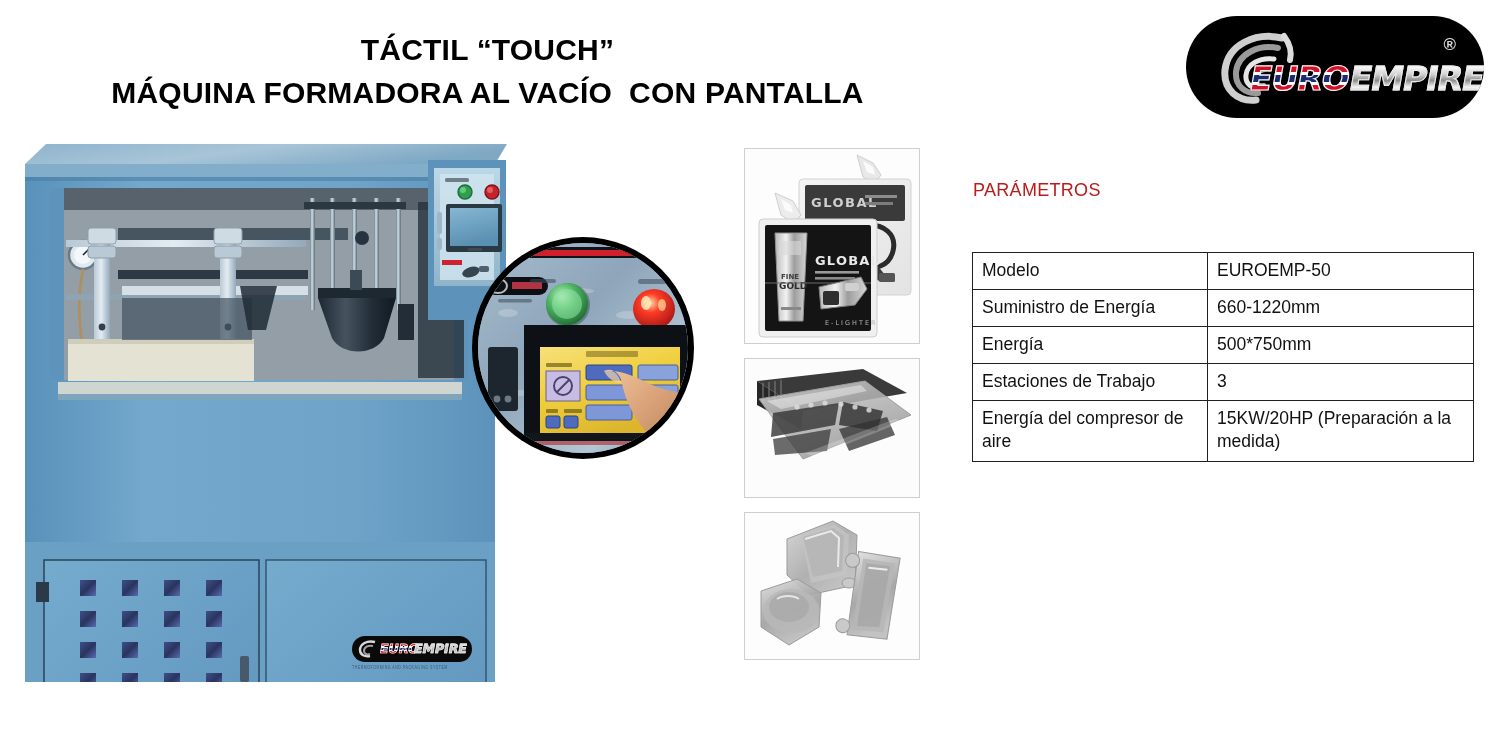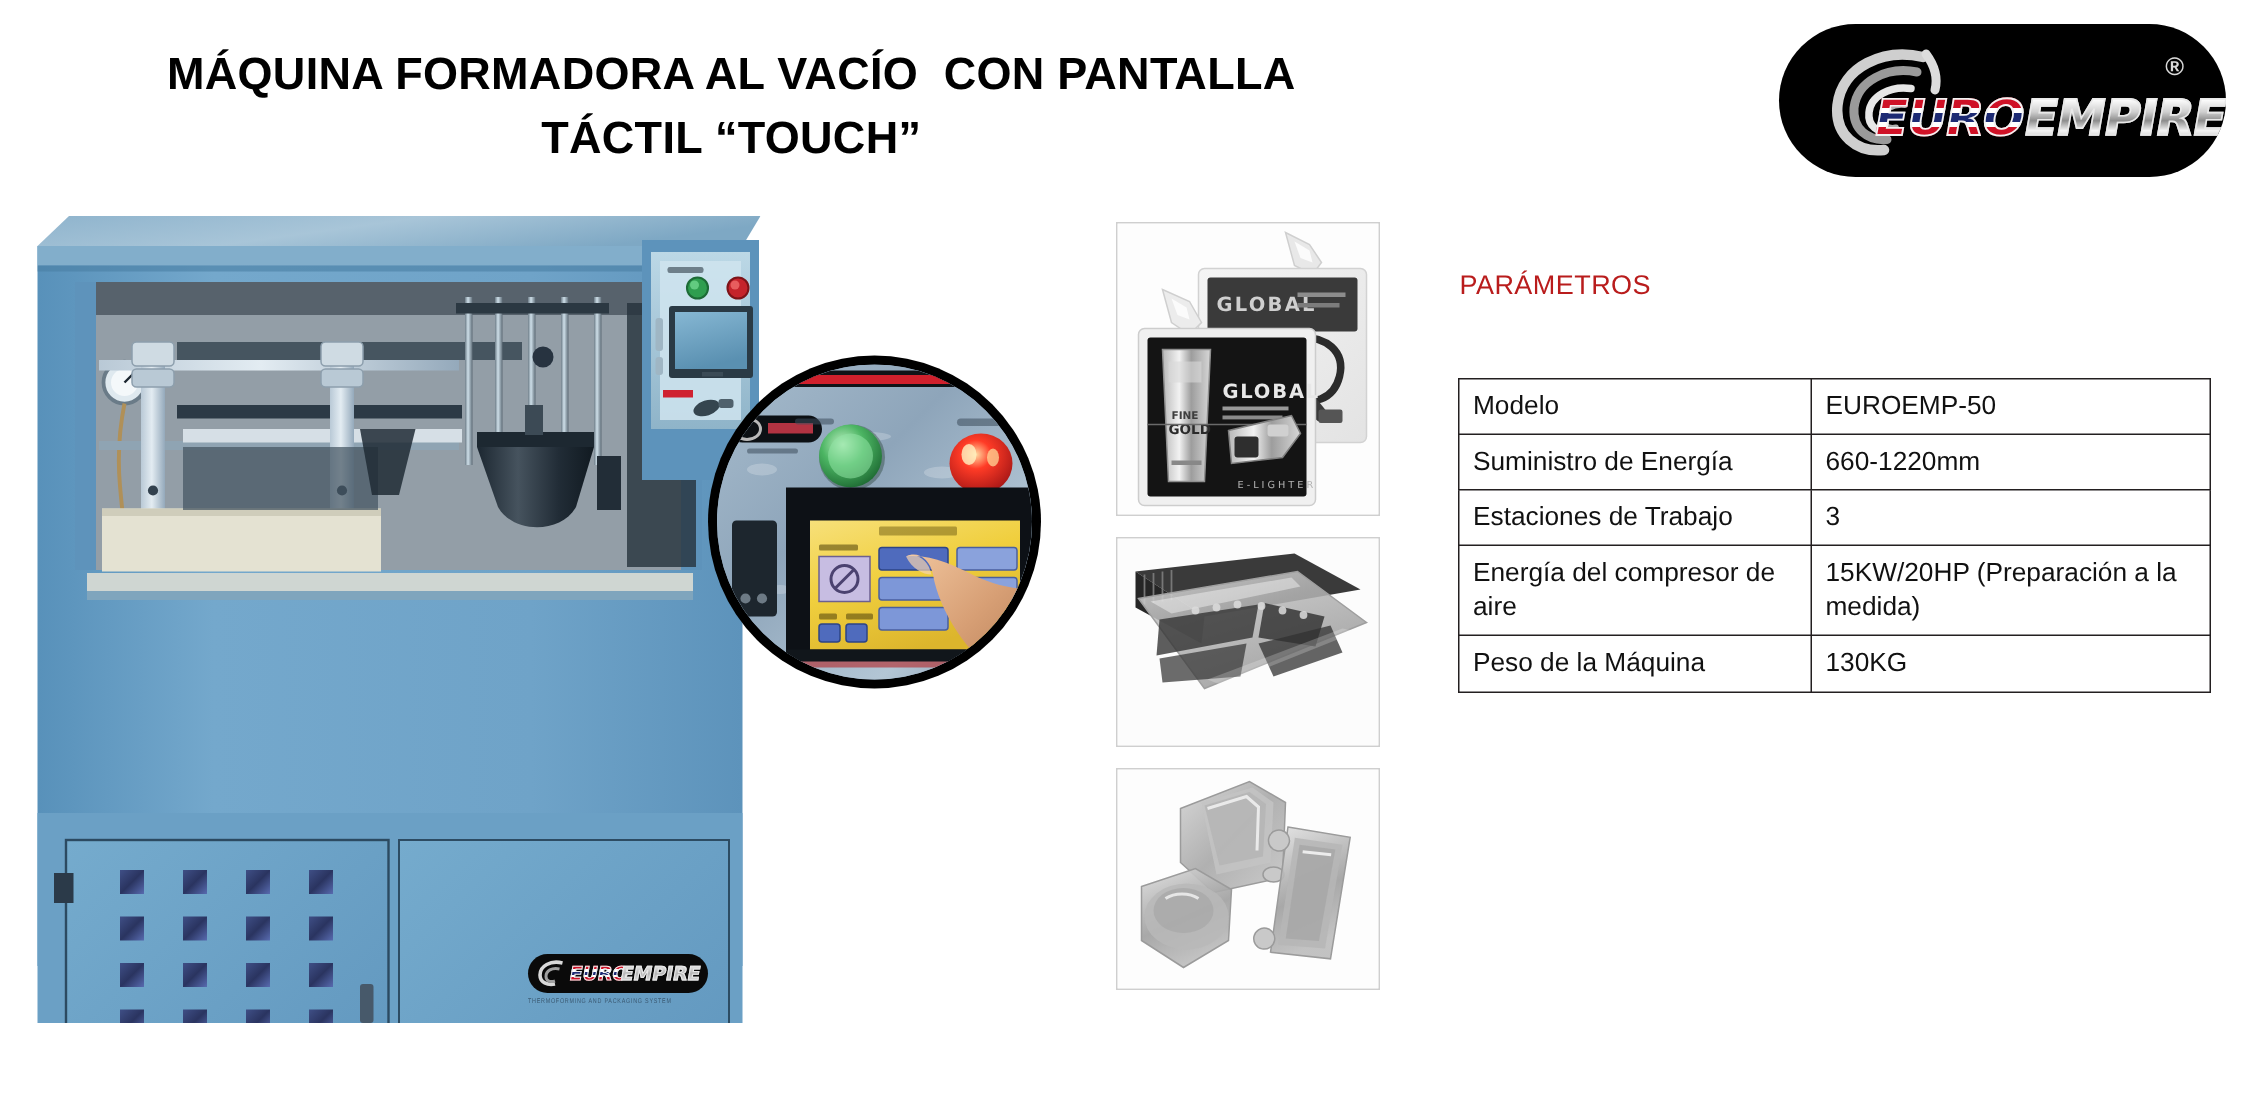--- a/index.html
+++ b/index.html
@@ -106,22 +106,22 @@
     vertical-align:top;
     line-height:1.32;
   }
   #params-table td.label{ }
   #params-table td.value{ }
 </style>
 </head>
 <body>
 
 <div id="title-block">
+  <span id="title-line2">TÁCTIL “TOUCH”</span>
   <span id="title-line1">MÁQUINA FORMADORA AL VACÍO  CON PANTALLA</span>
-  <span id="title-line2">TÁCTIL “TOUCH”</span>
 </div>
 
 <div id="logo">
   <span class="swirl">
     <svg width="86" height="76" viewBox="0 0 86 76">
       <g fill="none" stroke-linecap="round">
         <path d="M70 8 C44 2 16 14 13 40 C11 60 26 72 44 70" stroke="#cfcfcf" stroke-width="7"></path>
         <path d="M66 18 C46 14 26 24 24 42 C23 56 33 64 46 63" stroke="#9a9a9a" stroke-width="6"></path>
         <path d="M62 29 C48 27 35 34 34 45 C33 54 40 59 49 58" stroke="#e6e6e6" stroke-width="5"></path>
         <path d="M58 40 C50 39 43 43 43 49 C43 54 47 56 52 55" stroke="#b0b0b0" stroke-width="4"></path>
@@ -603,25 +603,25 @@
   <tbody>
     <tr>
       <td class="label">Modelo</td>
       <td class="value">EUROEMP-50</td>
     </tr>
     <tr>
       <td class="label">Suministro de Energía</td>
       <td class="value">660-1220mm</td>
     </tr>
     <tr>
+      <td class="label">Energía</td>
+      <td class="value">500*750mm</td>
+    </tr>
+    <tr>
       <td class="label">Estaciones de Trabajo</td>
       <td class="value">3</td>
     </tr>
     <tr>
       <td class="label">Energía del compresor de aire</td>
       <td class="value">15KW/20HP (Preparación a la medida)</td>
     </tr>
-    <tr>
-      <td class="label">Peso de la Máquina</td>
-      <td class="value">130KG</td>
-    </tr>
   </tbody>
 </table>
 
 </body></html>

